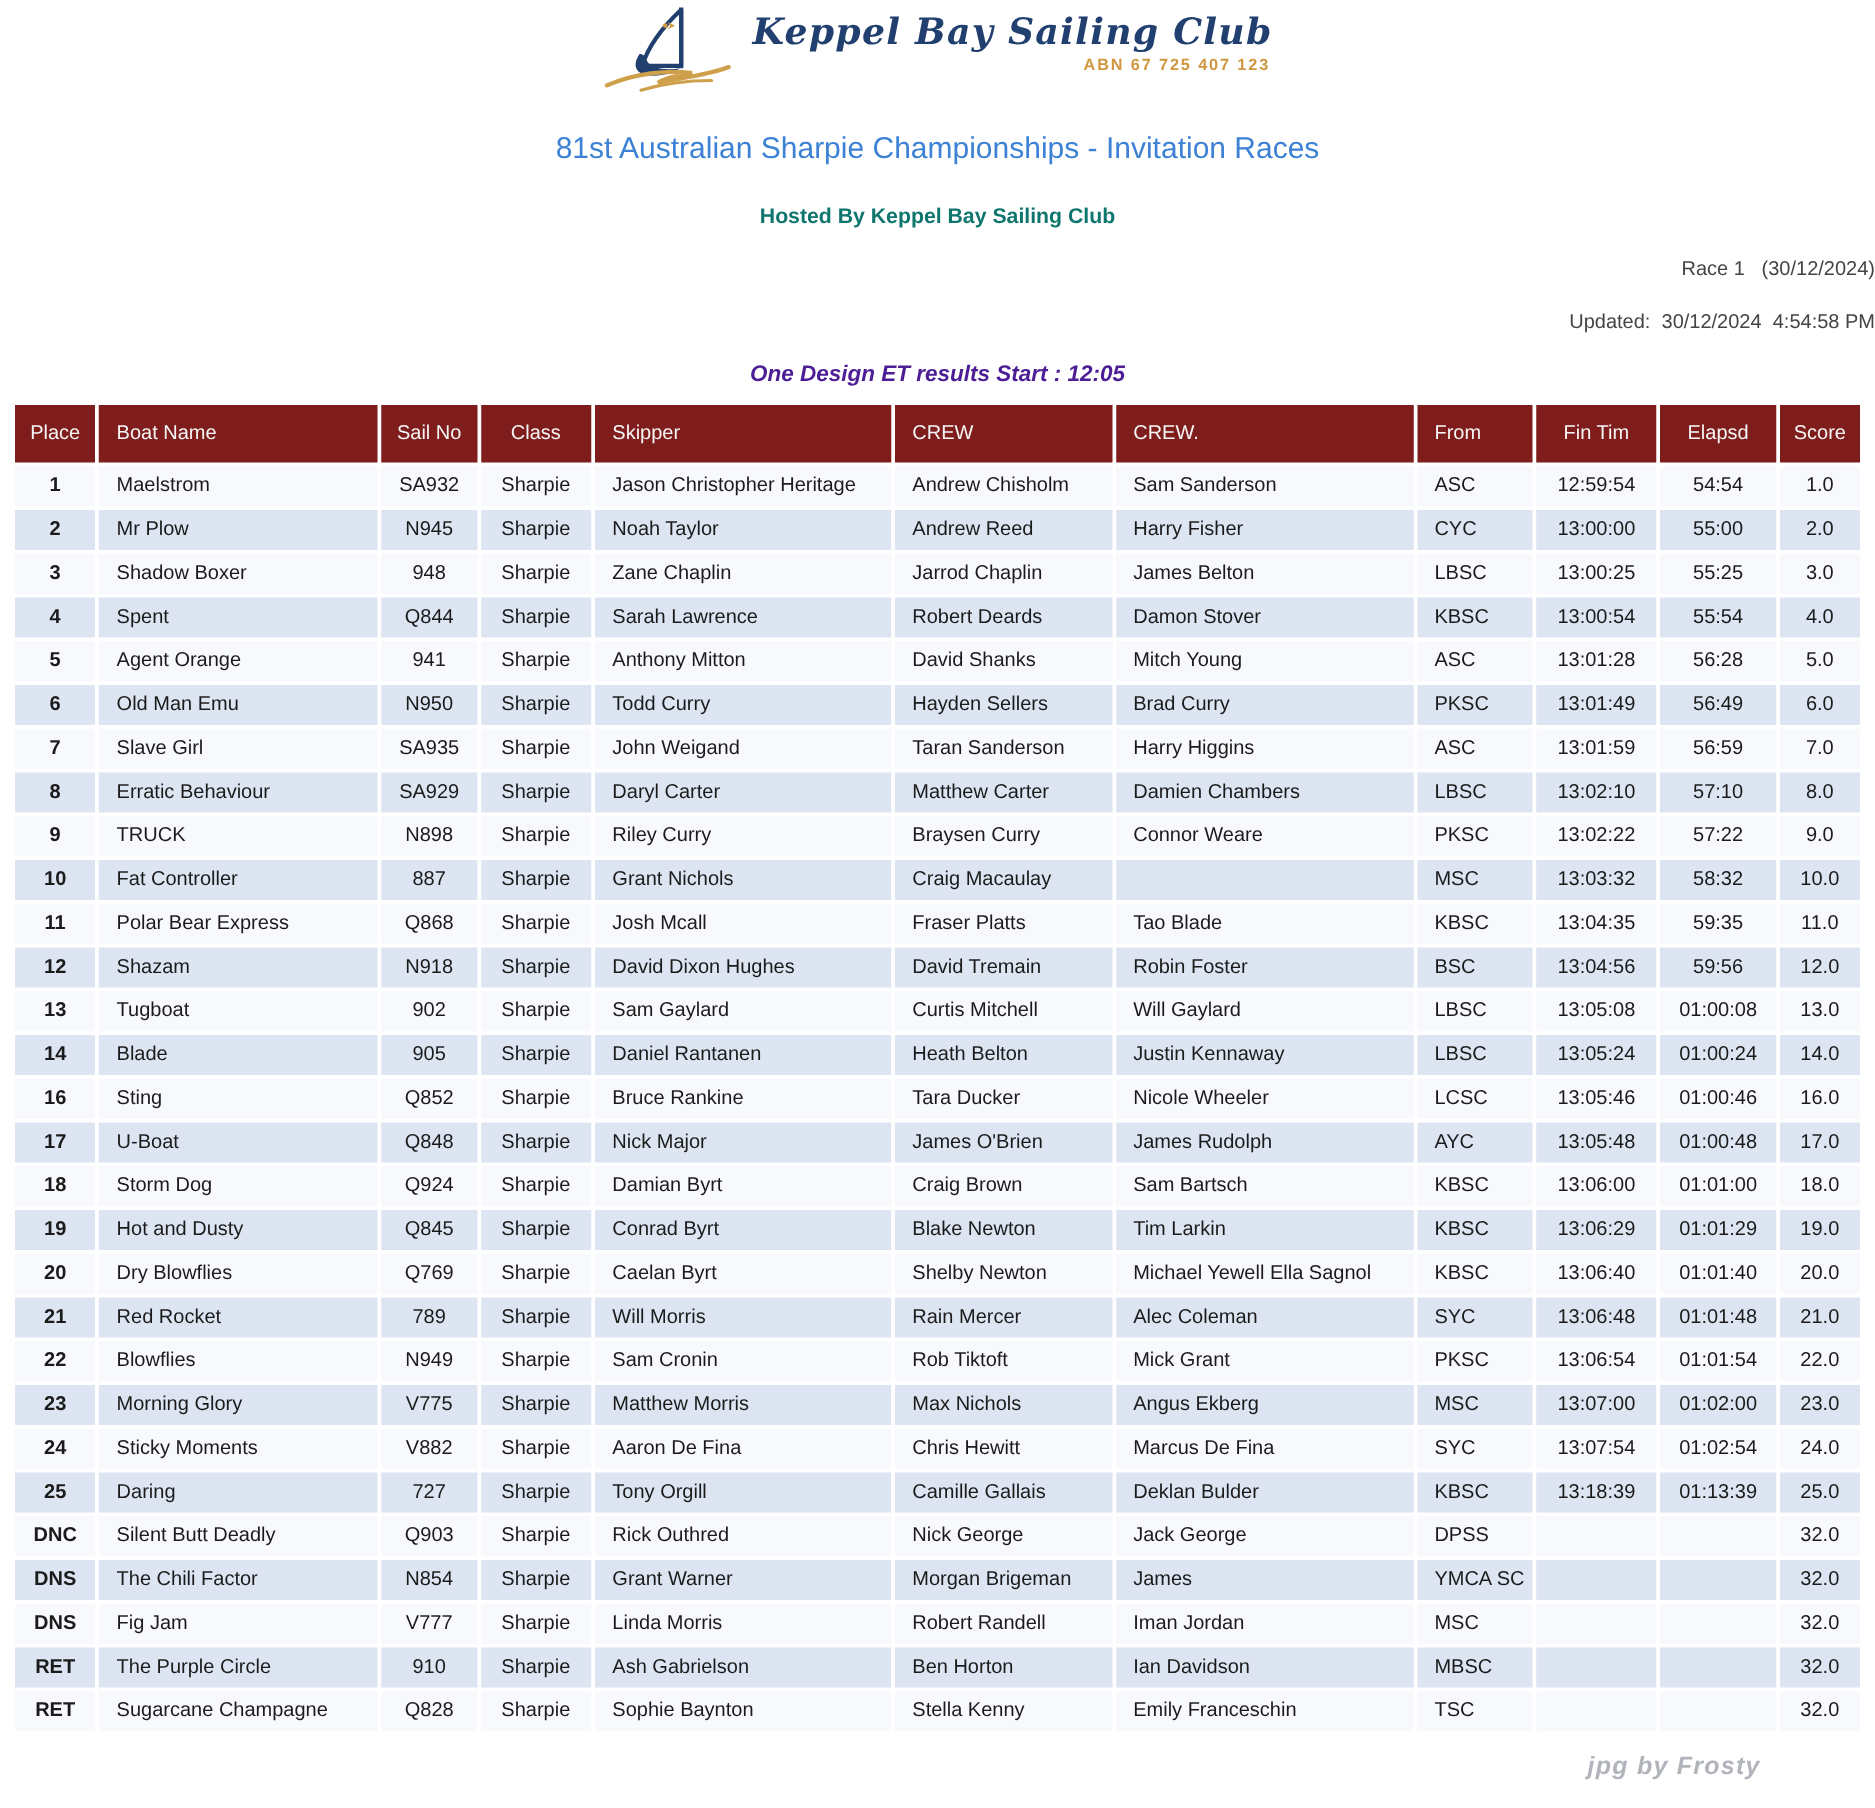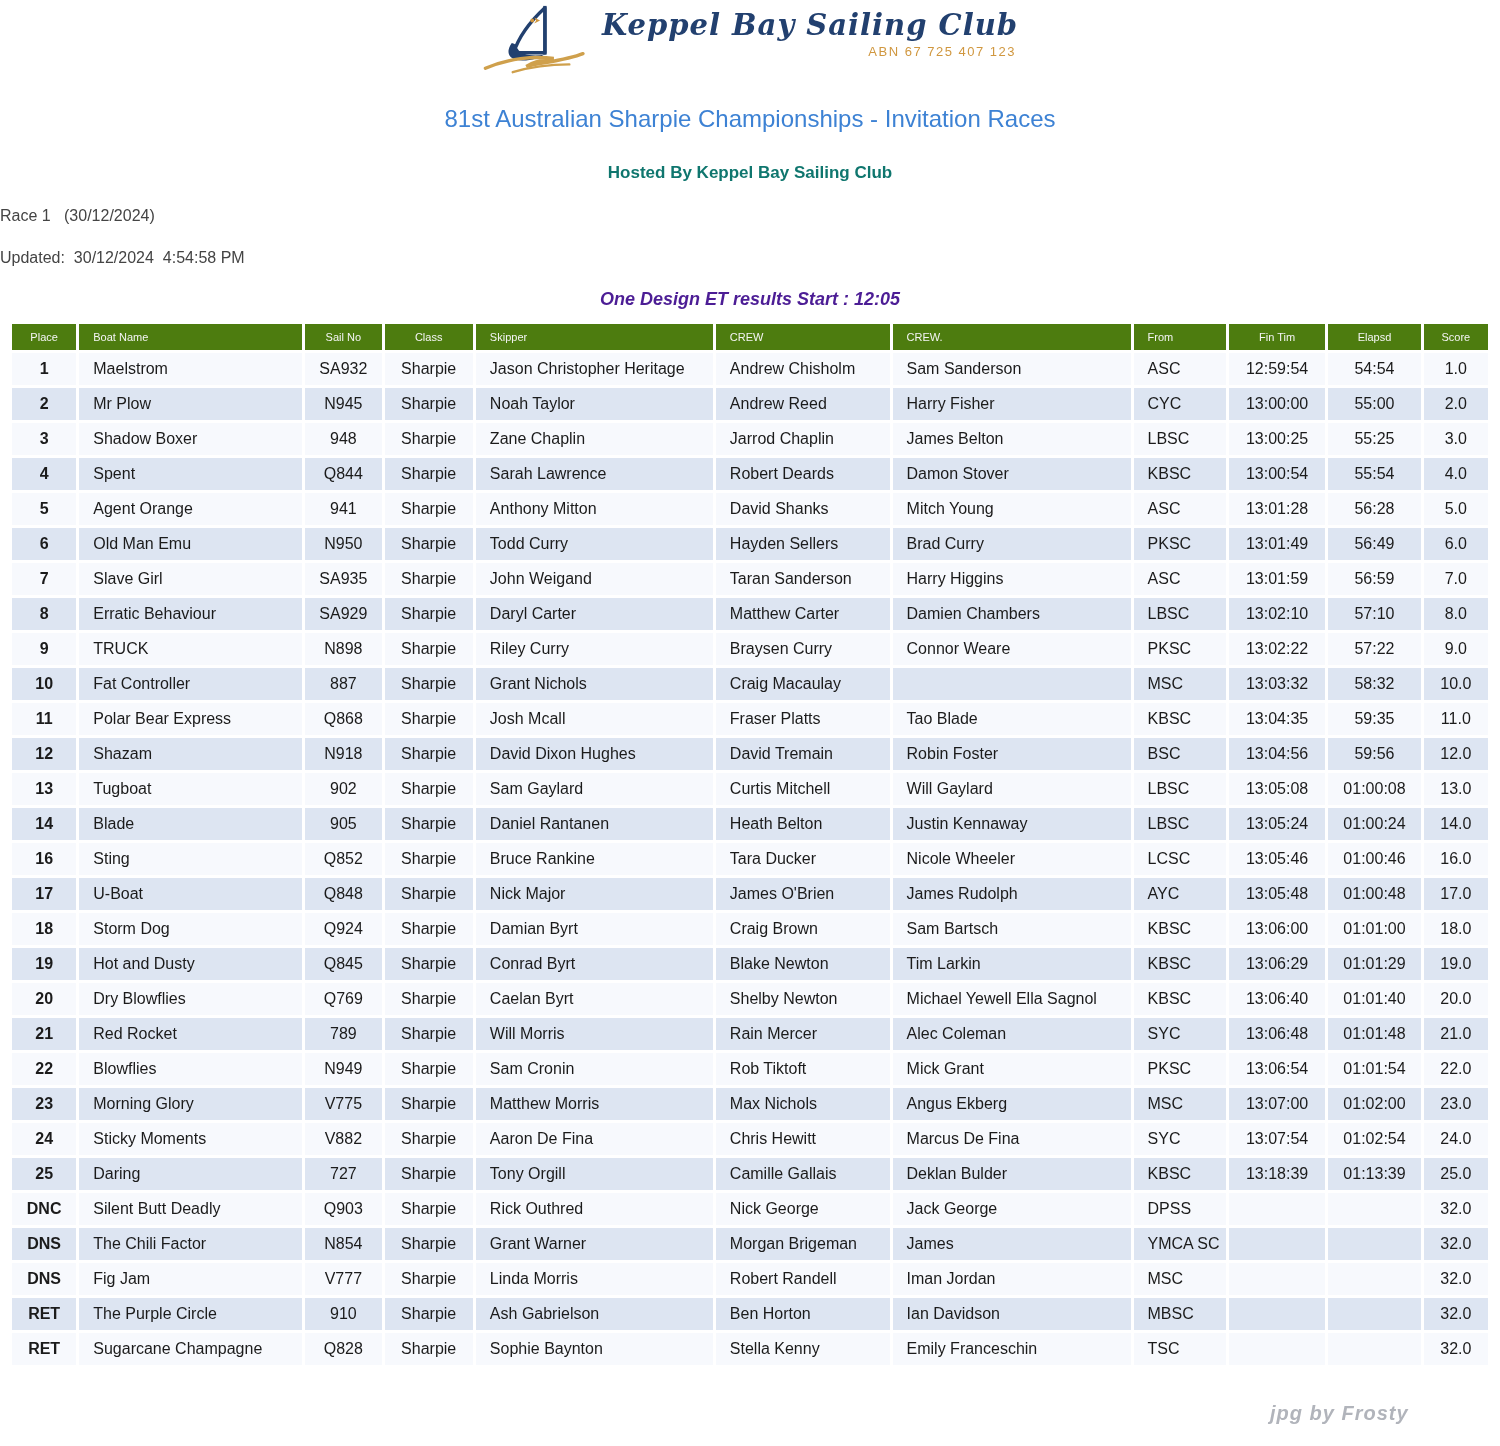--- a/index.html
+++ b/index.html
@@ -17,50 +17,50 @@
   .logo{display:flex;align-items:flex-start;}
   .logo-svg{width:120px;height:78px;flex:0 0 auto;}
   .logo-textcol{display:flex;flex-direction:column;align-items:flex-end;margin-top:8px;}
   .club-name{
     font-family:"DejaVu Serif", cursive;
     font-style:italic;font-weight:bold;
     font-size:29px;color:#22406f;line-height:1.1;
     letter-spacing:1px;white-space:nowrap;
   }
   .abn{
-    font-size:13px;font-weight:normal;color:#d0973f;
+    font-size:13px;font-weight:bold;color:#d0973f;
     letter-spacing:1.5px;margin-top:2px;margin-right:2px;
   }
   
   .h-title{
     text-align:center;color:#3d82d4;font-size:24px;font-weight:normal;
     margin-top:24px;line-height:26px;
   }
   .h-hosted{
     text-align:center;color:#0f766e;font-size:17px;font-weight:bold;
     margin-top:32px;line-height:18px;
   }
   .h-race,.h-updated{
-    text-align:left;color:#444444;font-size:16px;
+    text-align:right;color:#444444;font-size:16px;
     margin-top:25px;line-height:17px;white-space:pre;
   }
   .h-results{
     text-align:center;color:#4c1d95;font-size:18px;
     font-weight:bold;font-style:italic;
     margin-top:24px;line-height:19px;white-space:pre;
   }
   
   table.results{
     margin:12px 0 0 9px;
     border-collapse:separate;border-spacing:3px;
     table-layout:fixed;width:1482px;
   }
   th{
-    background:#4d7c0f;color:#f5f5f5;font-weight:normal;
-    font-size:11px;height:26px;padding:0;
+    background:#7f1d1d;color:#f5f5f5;font-weight:normal;
+    font-size:16px;height:46px;padding:0;
   }
   td{
     font-size:16px;height:32px;padding:0;overflow:hidden;white-space:nowrap;
   }
   tbody tr:nth-child(odd) td{background:#f7f9fd;}
   tbody tr:nth-child(even) td{background:#dde5f2;}
   .al-left{text-align:left;padding-left:14px;}
   .al-center{text-align:center;}
   td.col-0{font-weight:bold;}
   

